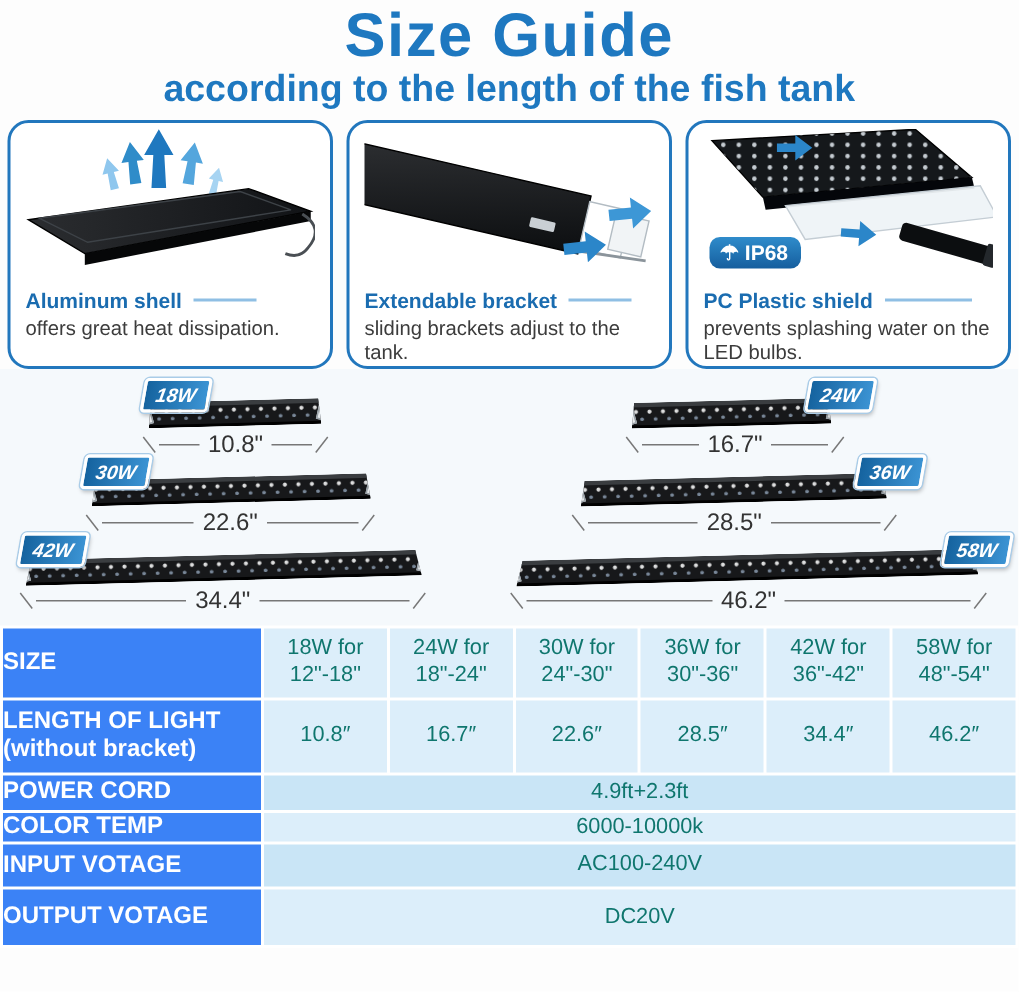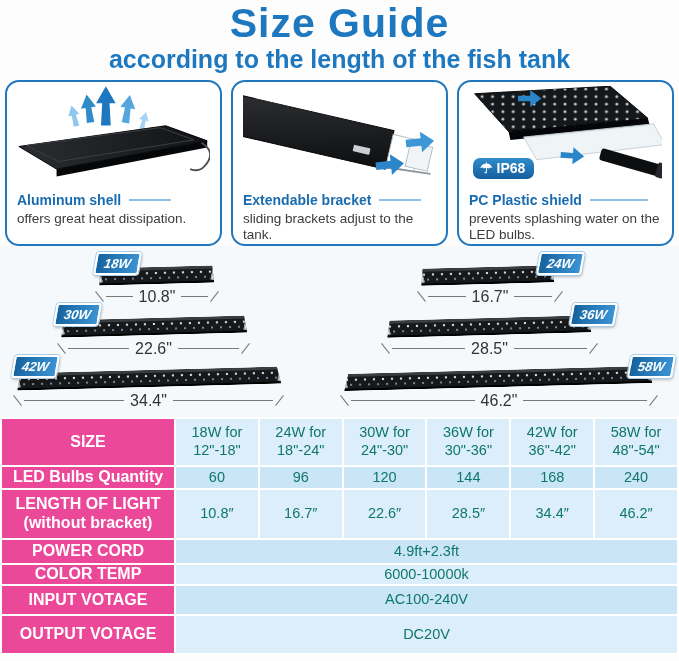--- a/index.html
+++ b/index.html
@@ -44,21 +44,21 @@
   .lbar i.tr { right:-8px; transform:rotate(14deg); }
   .measure { position:absolute; display:flex; align-items:center; height:18px; z-index:1; }
   .measure .tick { width:13px; border-top:1.6px solid #777; }
   .measure .tick.l { transform:rotate(52deg); }
   .measure .tick.r { transform:rotate(-52deg); }
   .measure .mline { flex:1; border-top:1.6px solid #777; }
   .measure .mlabel { padding:0 6px; font-size:16px; color:#333; white-space:nowrap; }
 
   
   .spec { width:679px; border-collapse:separate; border-spacing:2px; background:#fff; table-layout:fixed; }
-  .spec th { background:#ec4899; color:#fff; font-weight:bold; text-align:center; font-size:16px; line-height:1.15; }
+  .spec th { background:#3b82f6; color:#fff; font-weight:bold; text-align:left; font-size:16px; line-height:1.15; }
   .spec td { text-align:center; color:#0f766e; font-size:14.5px; line-height:1.2; }
   .spec tr.light td { background:#dceefa; }
   .spec tr.dark  td { background:#c9e5f6; }
   .pre { white-space:pre-line; }
   .r1 th, .r1 td { height:46px; }
   .r2 th, .r2 td { height:21px; }
   .r3 th, .r3 td { height:48px; }
   .r4 th, .r4 td { height:23px; }
   .r5 th, .r5 td { height:19px; }
   .r6 th, .r6 td { height:28px; }
@@ -275,29 +275,20 @@
 18"-24"</td>
       <td class="pre">30W for
 24"-30"</td>
       <td class="pre">36W for
 30"-36"</td>
       <td class="pre">42W for
 36"-42"</td>
       <td class="pre">58W for
 48"-54"</td>
     </tr>
-    <tr class="r2 dark">
-      <th>LED Bulbs Quantity</th>
-      <td>60</td>
-      <td>96</td>
-      <td>120</td>
-      <td>144</td>
-      <td>168</td>
-      <td>240</td>
-    </tr>
     <tr class="r3 light">
       <th class="pre">LENGTH OF LIGHT
 (without  bracket)</th>
       <td>10.8″</td>
       <td>16.7″</td>
       <td>22.6″</td>
       <td>28.5″</td>
       <td>34.4″</td>
       <td>46.2″</td>
     </tr>

